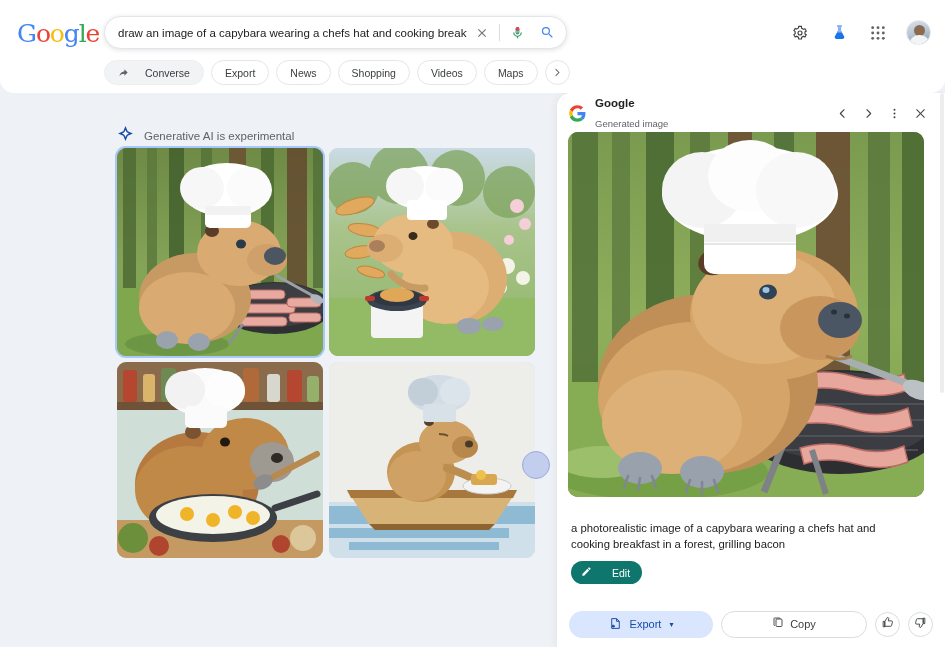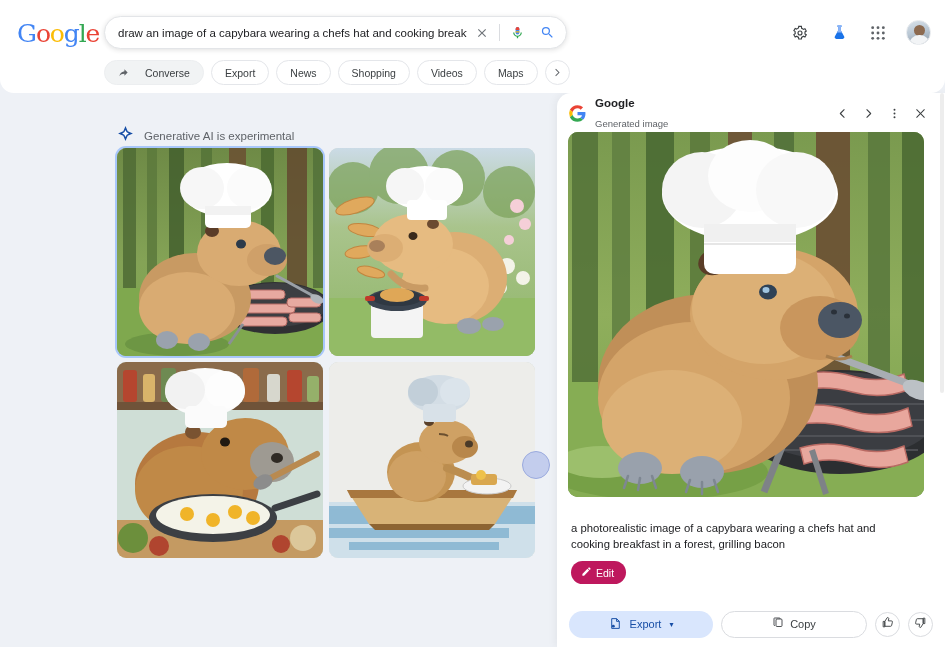--- a/index.html
+++ b/index.html
@@ -150,23 +150,23 @@
     background: #6f8c4d;
   }
   .caption {
     position: absolute; left: 14px; top: 427px;
     width: 340px;
     font-size: 11.3px; color: #202124; line-height: 1.42;
   }
   .edit-btn {
     position: absolute; left: 14px; top: 468px;
     height: 23px; padding: 0 12px 0 10px;
-    background: #be185d; color:#fff; border:none; border-radius:12px;
+    background: #0f766e; color:#fff; border:none; border-radius:12px;
     font-size: 10.5px; font-family: "Liberation Sans", sans-serif;
-    display:flex; align-items:center; gap:4px; cursor:pointer;
+    display:flex; align-items:center; gap:20px; cursor:pointer;
   }
 
   .panel-foot {
     position: absolute; left: 0; bottom: 0; width: 388px; height: 46px;
     display: flex; align-items: center; gap: 8px; padding: 0 12px;
     background: #fff;
   }
   .export-btn {
     width: 148px; height: 27px;
     background: #d9e6fd; color: #174ea6;

